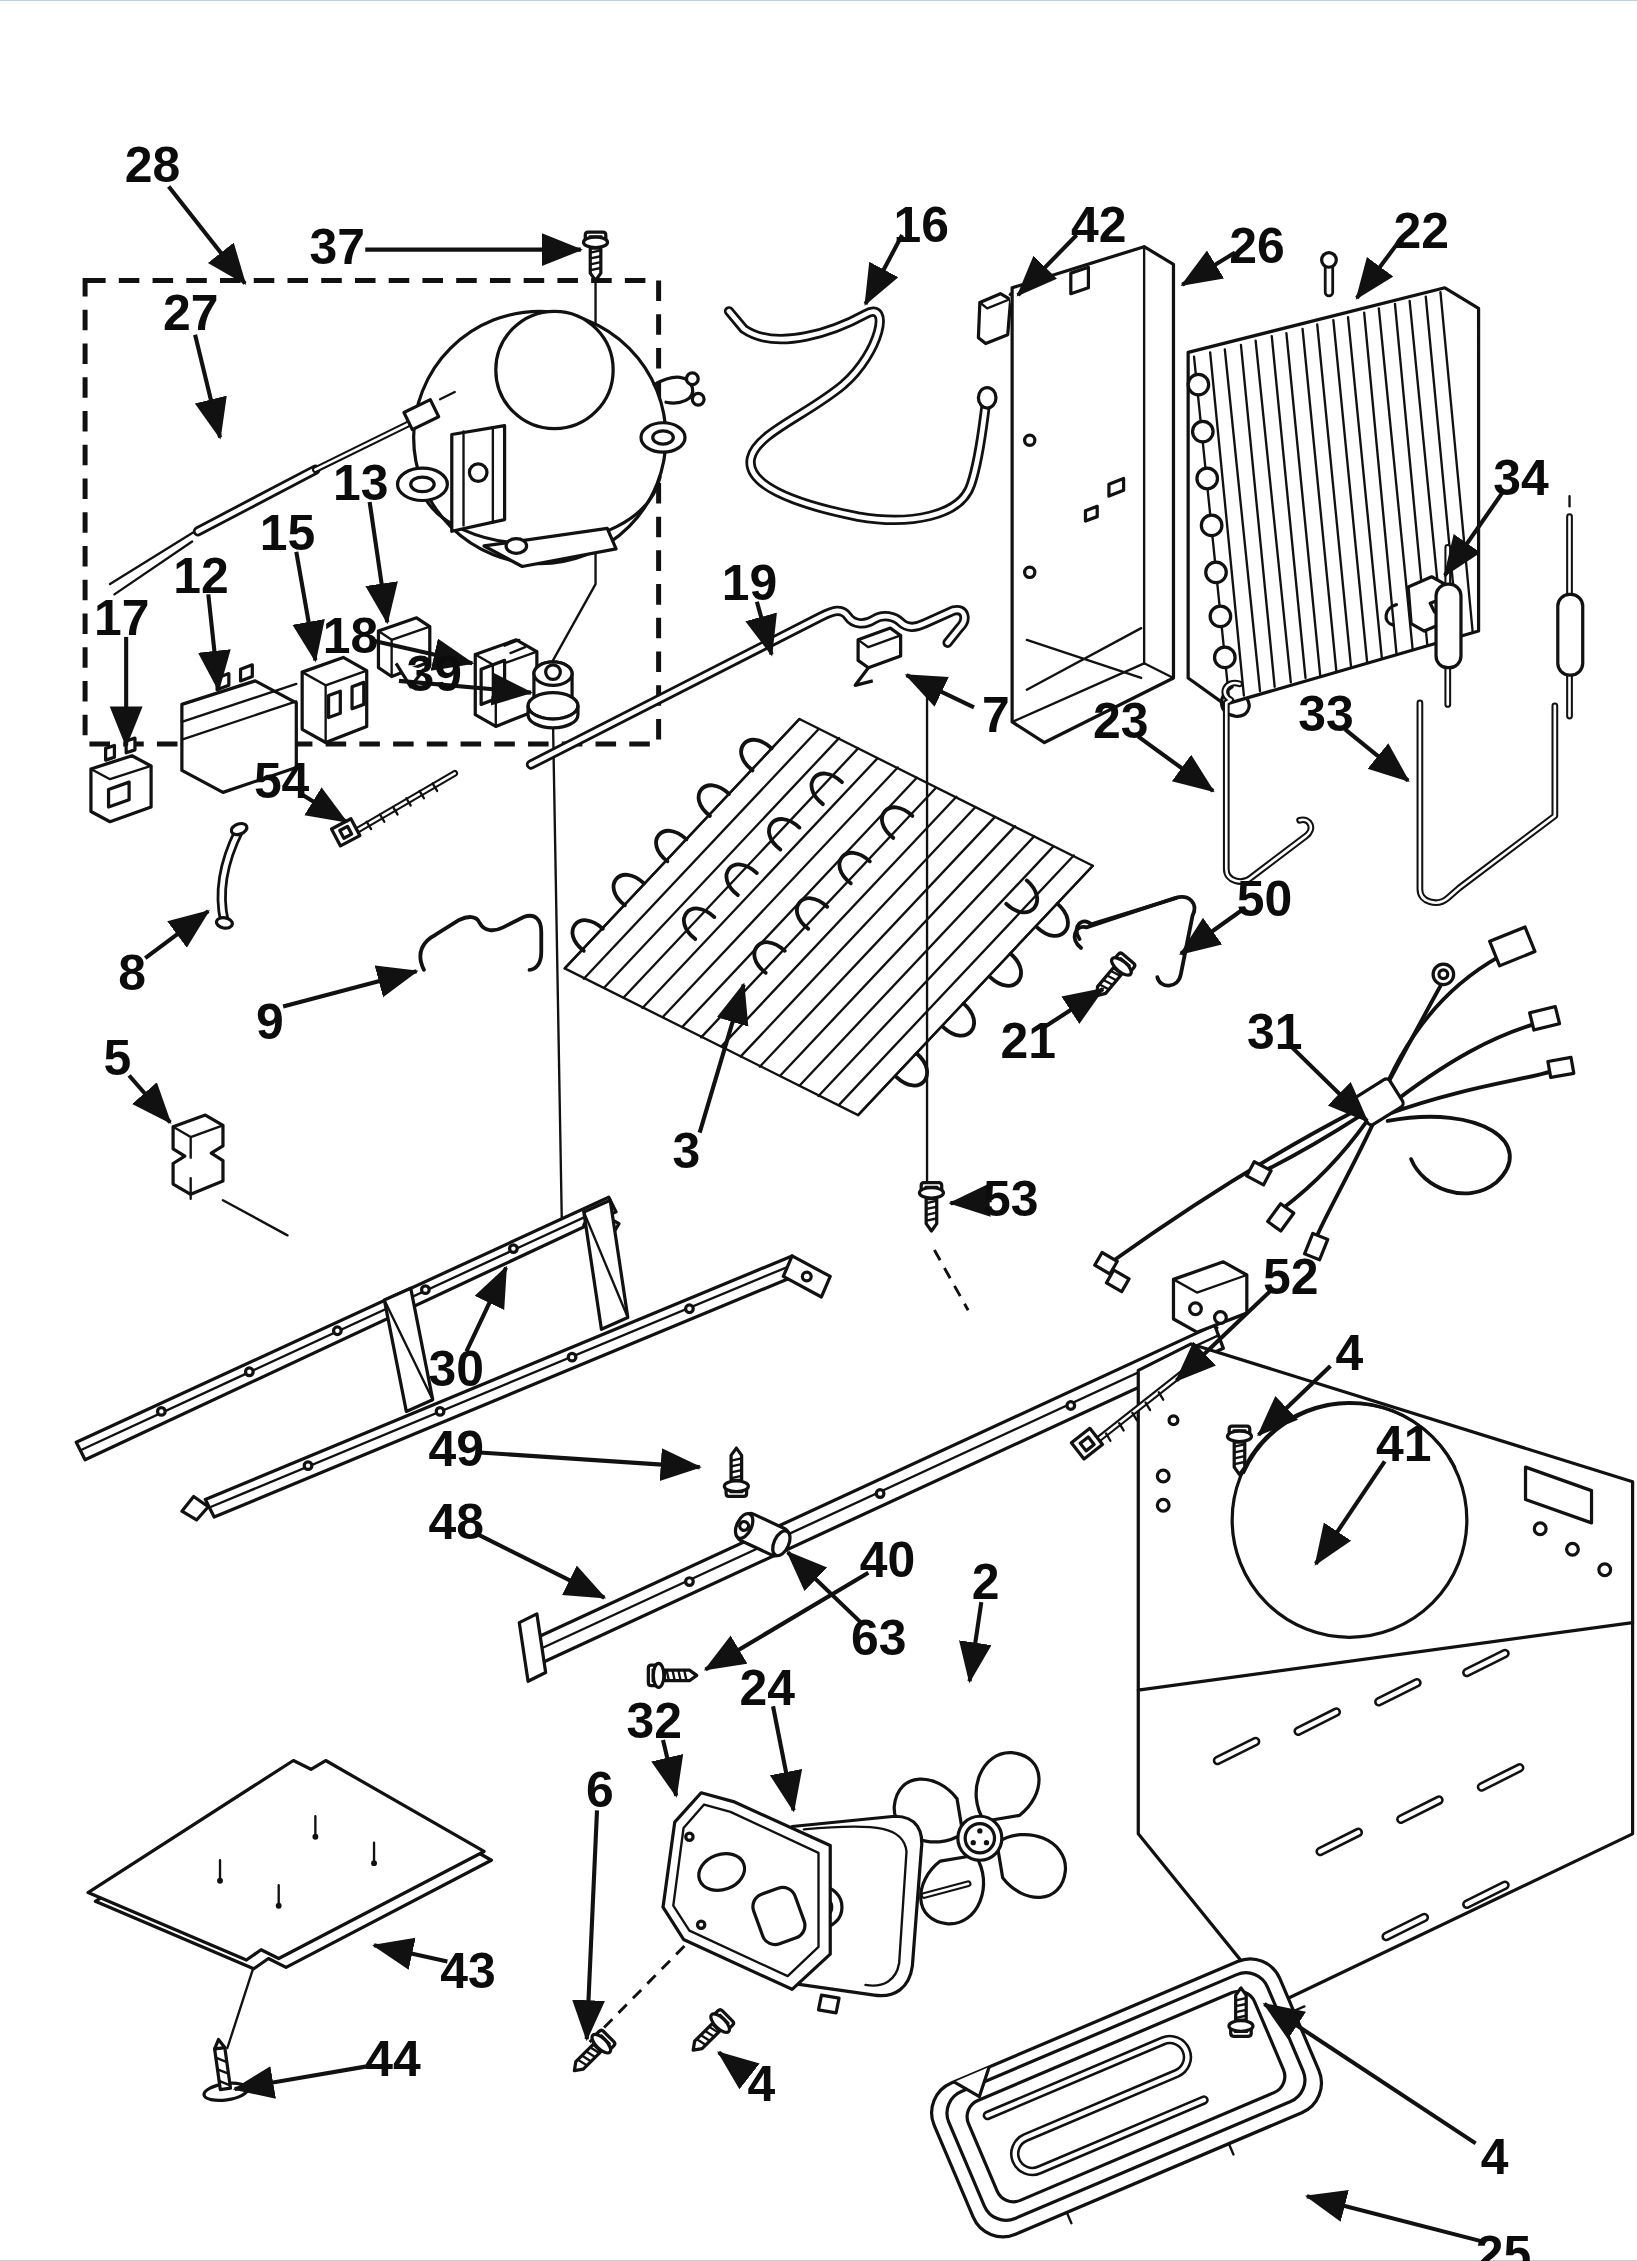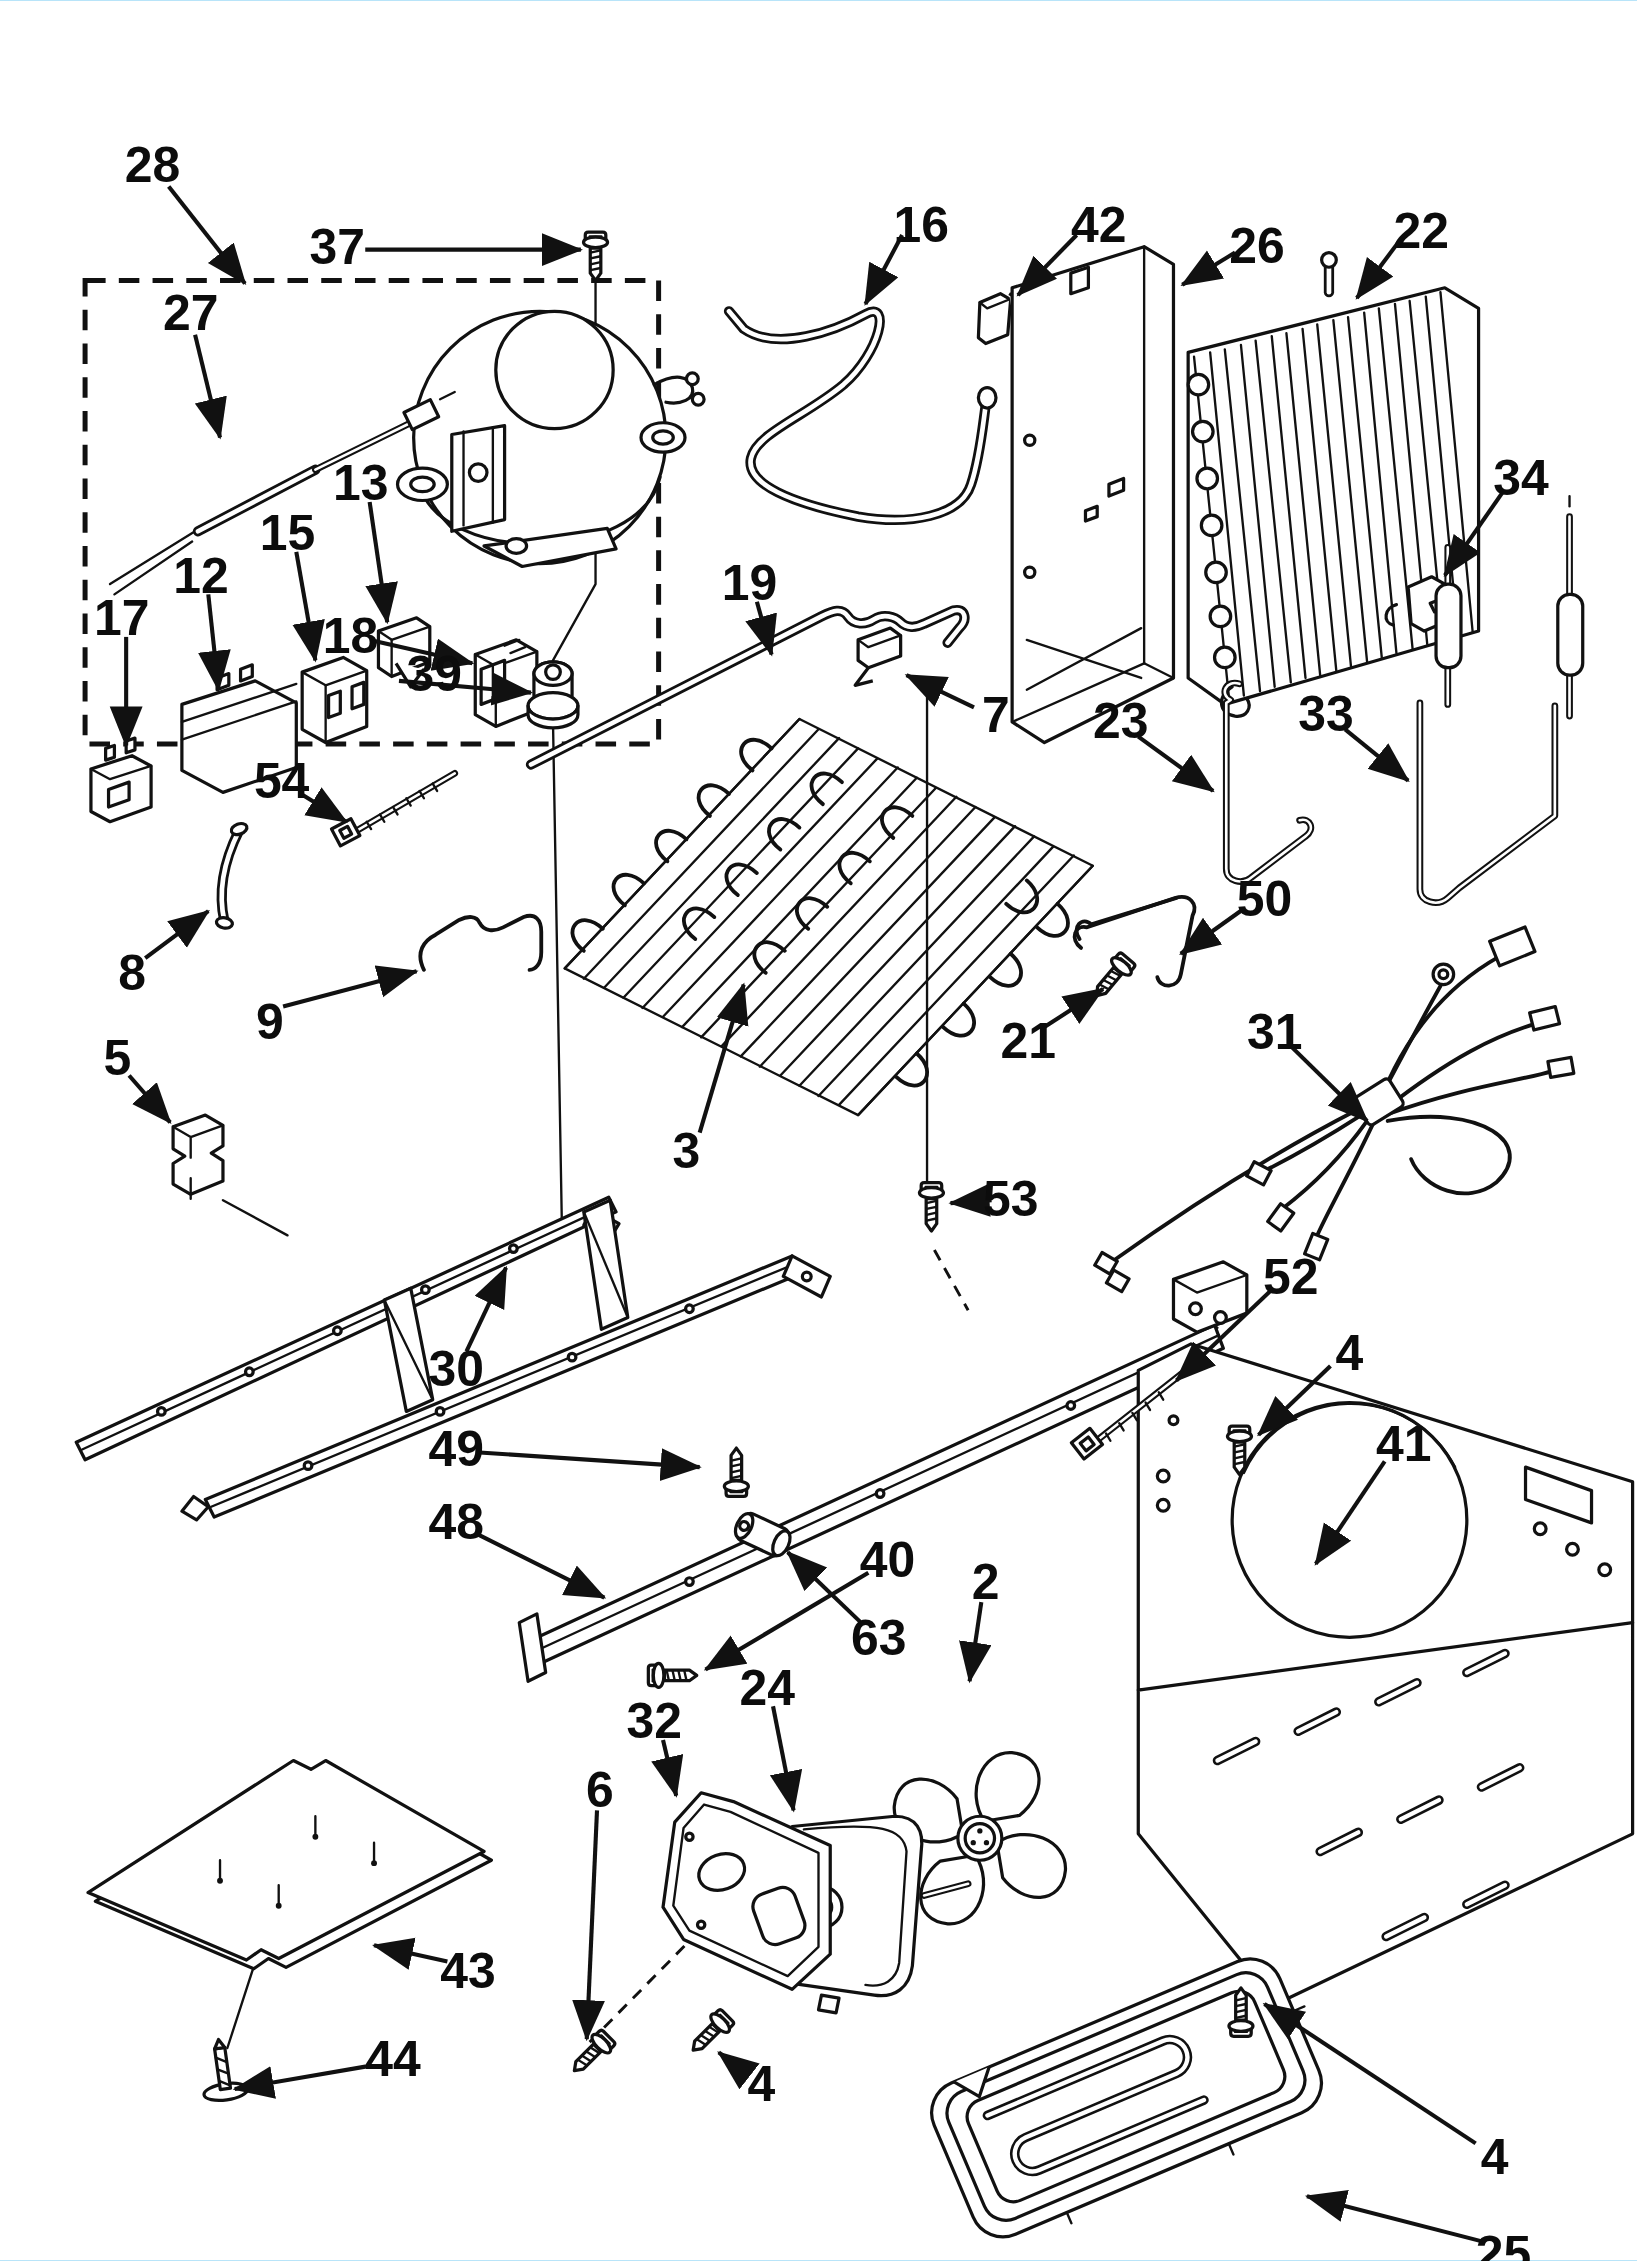--- a/index.html
+++ b/index.html
@@ -1,16 +1,16 @@
 <!DOCTYPE html>
 <html style="font-size:7.8px"><head>
 <meta charset="utf-8">
 <style>
   html,body{margin:0;padding:0;background:#ffffff;}
-  .stage{width:100vw;height:100vh;background:#0ea5e9;}
+  .stage{width:100vw;height:100vh;background:#0369a1;}
   svg{display:block;width:100%;height:100%;}
   
   .ln{stroke:#111;fill:none;stroke-width:2.2;stroke-linejoin:round;stroke-linecap:round;}
   .lnthin{stroke:#111;fill:none;stroke-width:1.6;stroke-linejoin:round;stroke-linecap:round;}
   .fw{stroke:#111;fill:#fff;stroke-width:2.2;stroke-linejoin:round;}
   .tube-out{stroke:#111;fill:none;stroke-width:7;stroke-linecap:round;stroke-linejoin:round;}
   .tube-in{stroke:#fff;fill:none;stroke-width:3.2;stroke-linecap:round;stroke-linejoin:round;}
   .wire-out{stroke:#111;fill:none;stroke-width:4.6;stroke-linecap:round;stroke-linejoin:round;}
   .wire-in{stroke:#fff;fill:none;stroke-width:1.8;stroke-linecap:round;stroke-linejoin:round;}
   .hair{stroke:#111;fill:none;stroke-width:2.6;stroke-linecap:round;}

